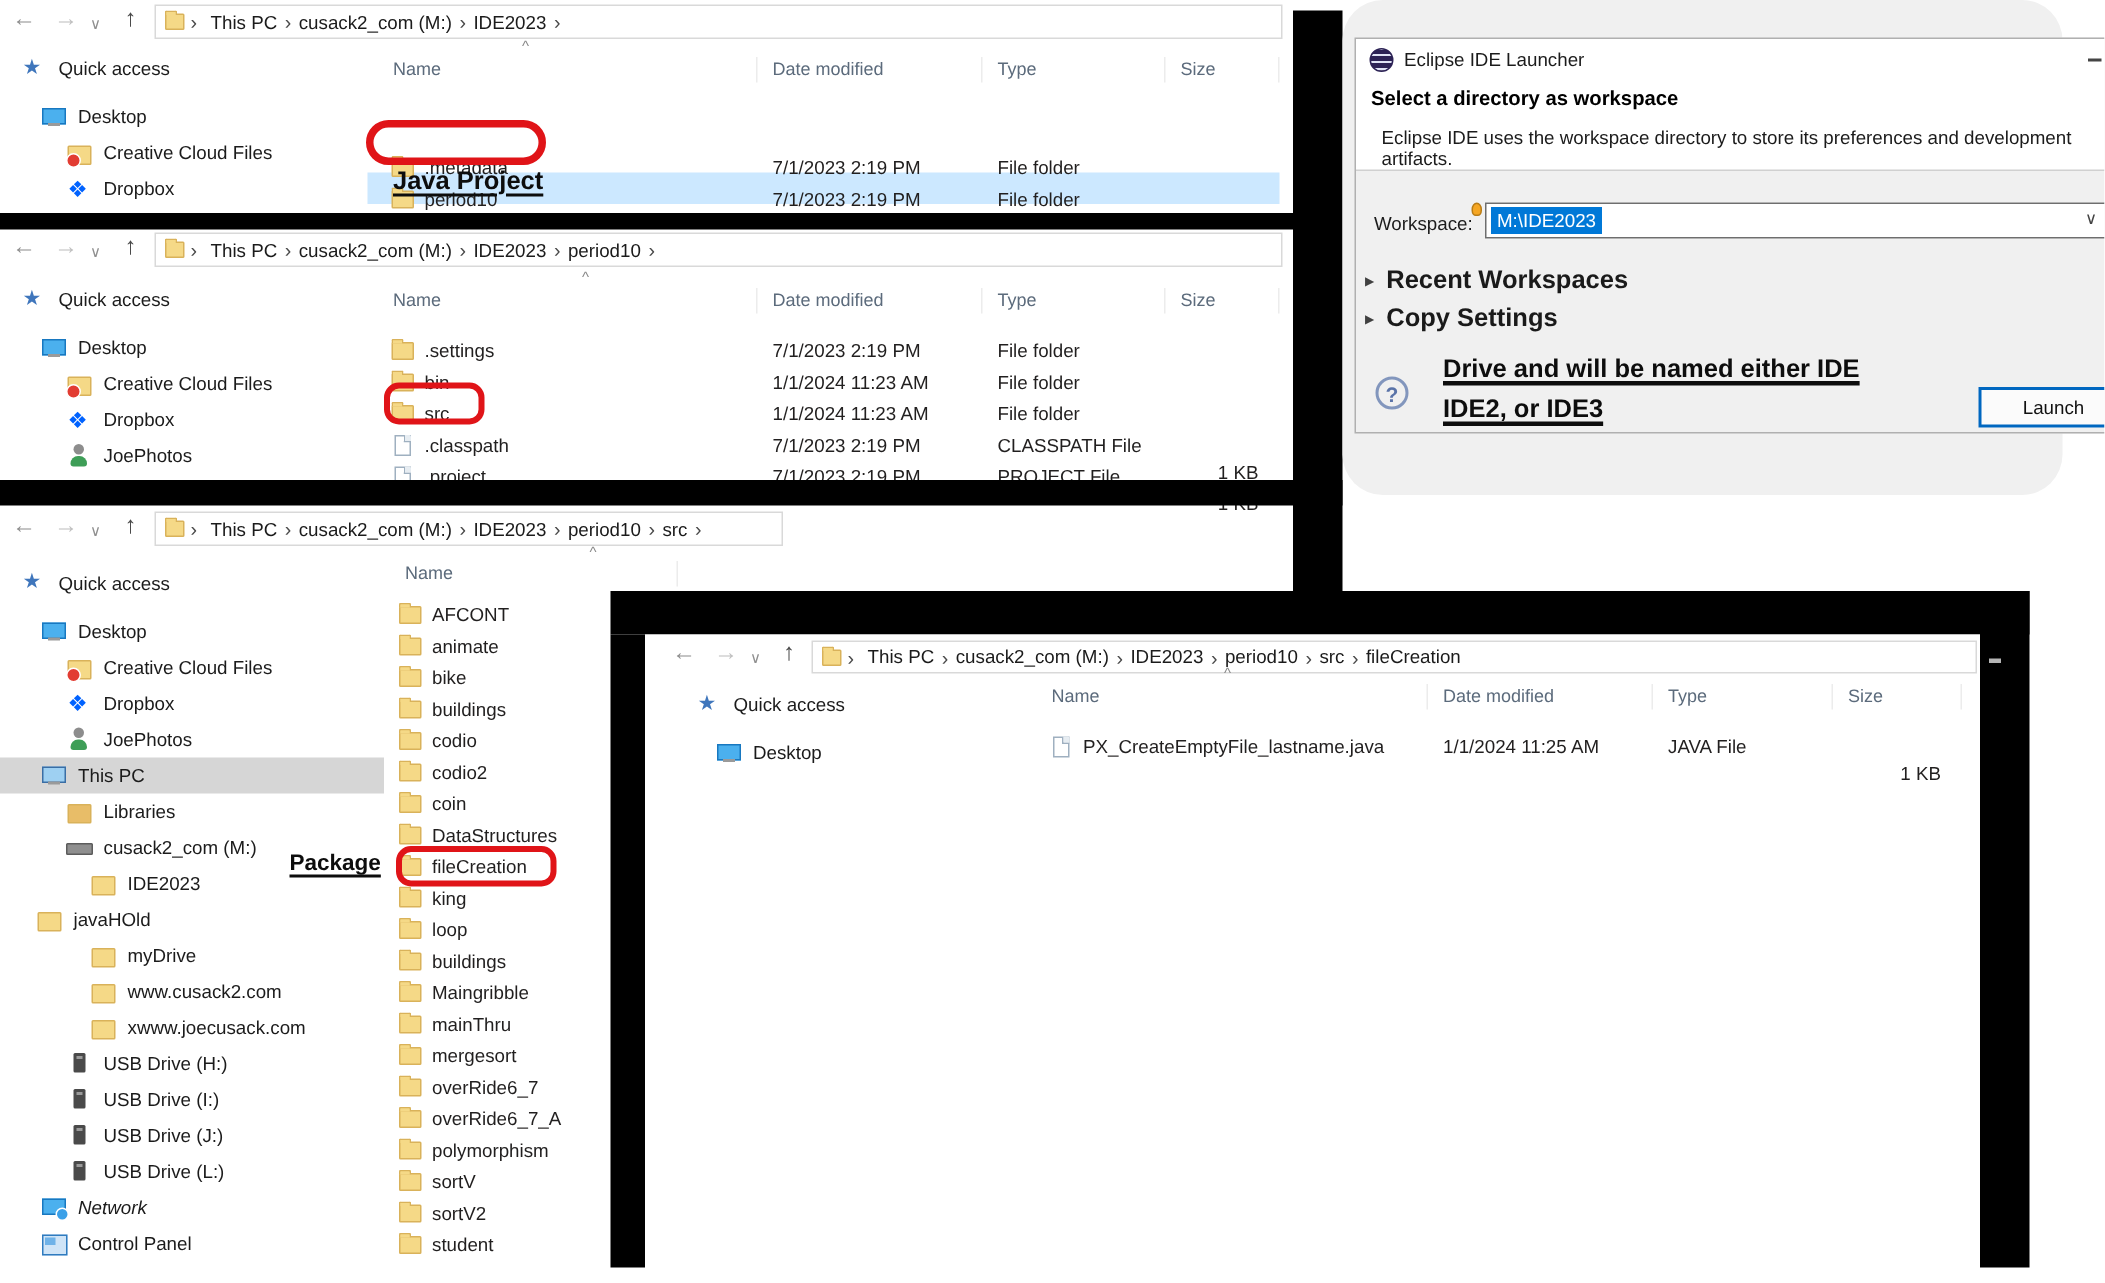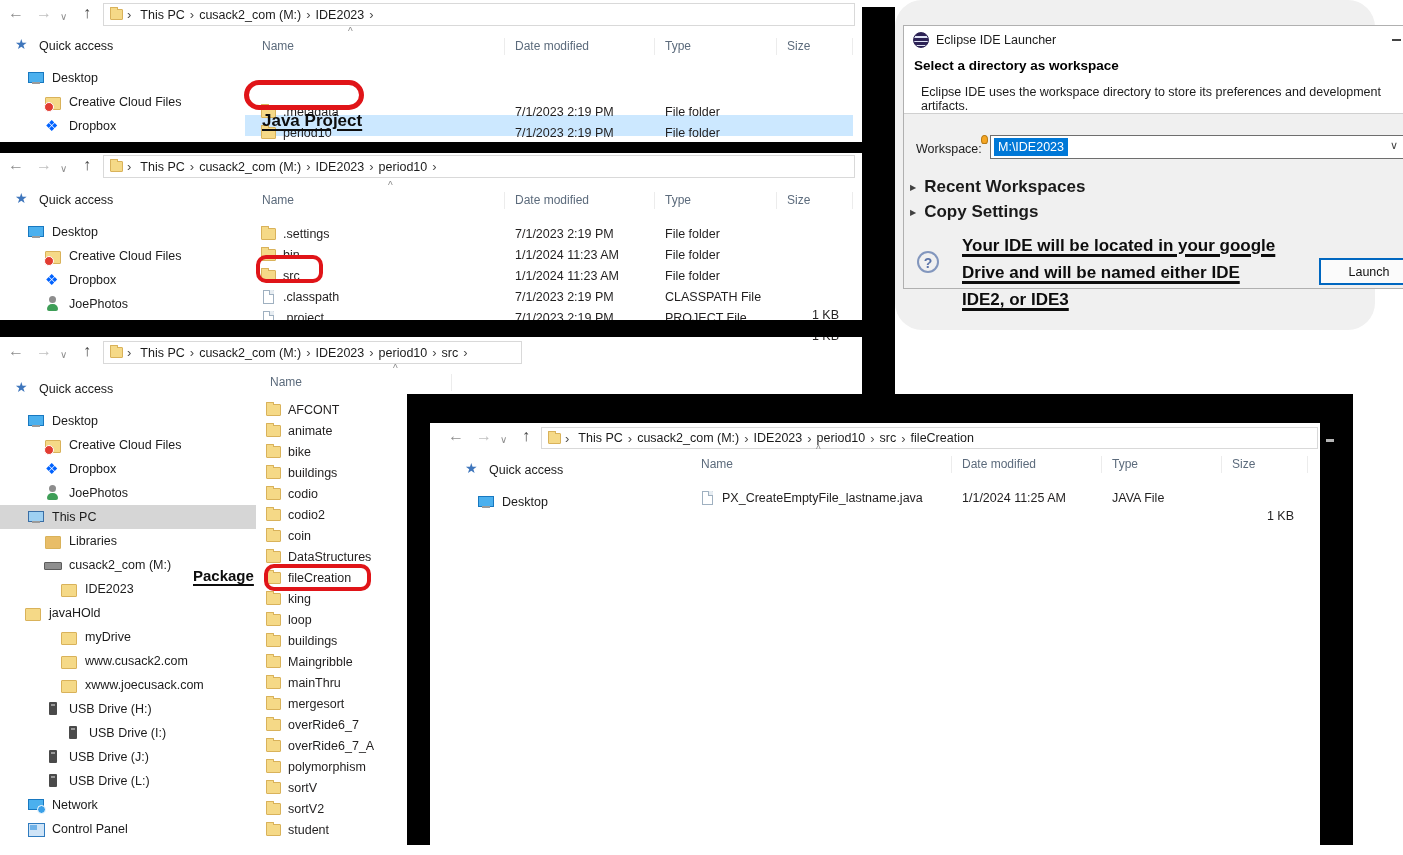--- a/index.html
+++ b/index.html
@@ -372,36 +372,36 @@
         <div class="srow" style="padding-left: 60px;">
           <span class="si si-folder"></span>
           <span>xwww.joecusack.com</span>
         </div>
 
         <div class="srow" style="padding-left: 44px;">
           <span class="si si-usb"></span>
           <span>USB Drive (H:)</span>
         </div>
 
-        <div class="srow" style="padding-left: 44px; margin-left: 20px;">
+        <div class="srow" style="padding-left: 44px;">
           <span class="si si-usb"></span>
           <span>USB Drive (I:)</span>
         </div>
 
         <div class="srow" style="padding-left: 44px;">
           <span class="si si-usb"></span>
           <span>USB Drive (J:)</span>
         </div>
 
         <div class="srow" style="padding-left: 44px;">
           <span class="si si-usb"></span>
           <span>USB Drive (L:)</span>
         </div>
 
-        <div class="srow" style="padding-left: 27px;">
+        <div class="srow" style="padding-left: 27px; font-style: italic;">
           <span class="si si-net"></span>
           <span>Network</span>
         </div>
 
         <div class="srow" style="padding-left: 27px;">
           <span class="si si-cpl"></span>
           <span>Control Panel</span>
         </div>
       </div>
     <div class="hrow" style="left:262px;top:35px;width:190px;grid-template-columns:190px;">
@@ -601,21 +601,20 @@
       </div>
       <div class="sect" style="left:6px;top:176px;">
         <span class="tri"></span>
         <span>Copy Settings</span>
       </div>
       <span class="help"></span>
       <button class="launch">Launch</button>
     </div>
     <div class="note">
 
-    <div class="noteline">Your IDE will be located in your google</div>
         <div class="noteline">Drive and will be named either IDE</div>
         <div class="noteline">IDE2, or IDE3</div>
       </div>
   </div>
 
   <div class="ring" style="left:244px;top:80px;width:120px;height:30px;"></div>
   <div class="ring thin" style="left:256px;top:255px;width:67px;height:28px;"></div>
   <div class="ring thin" style="left:264px;top:564px;width:107px;height:27px;"></div>
   <div class="annlabel" style="left:262px;top:111px;font-size:17px;">Java Project</div>
   <div class="annlabel" style="left:193px;top:567px;font-size:15px;">Package</div>

